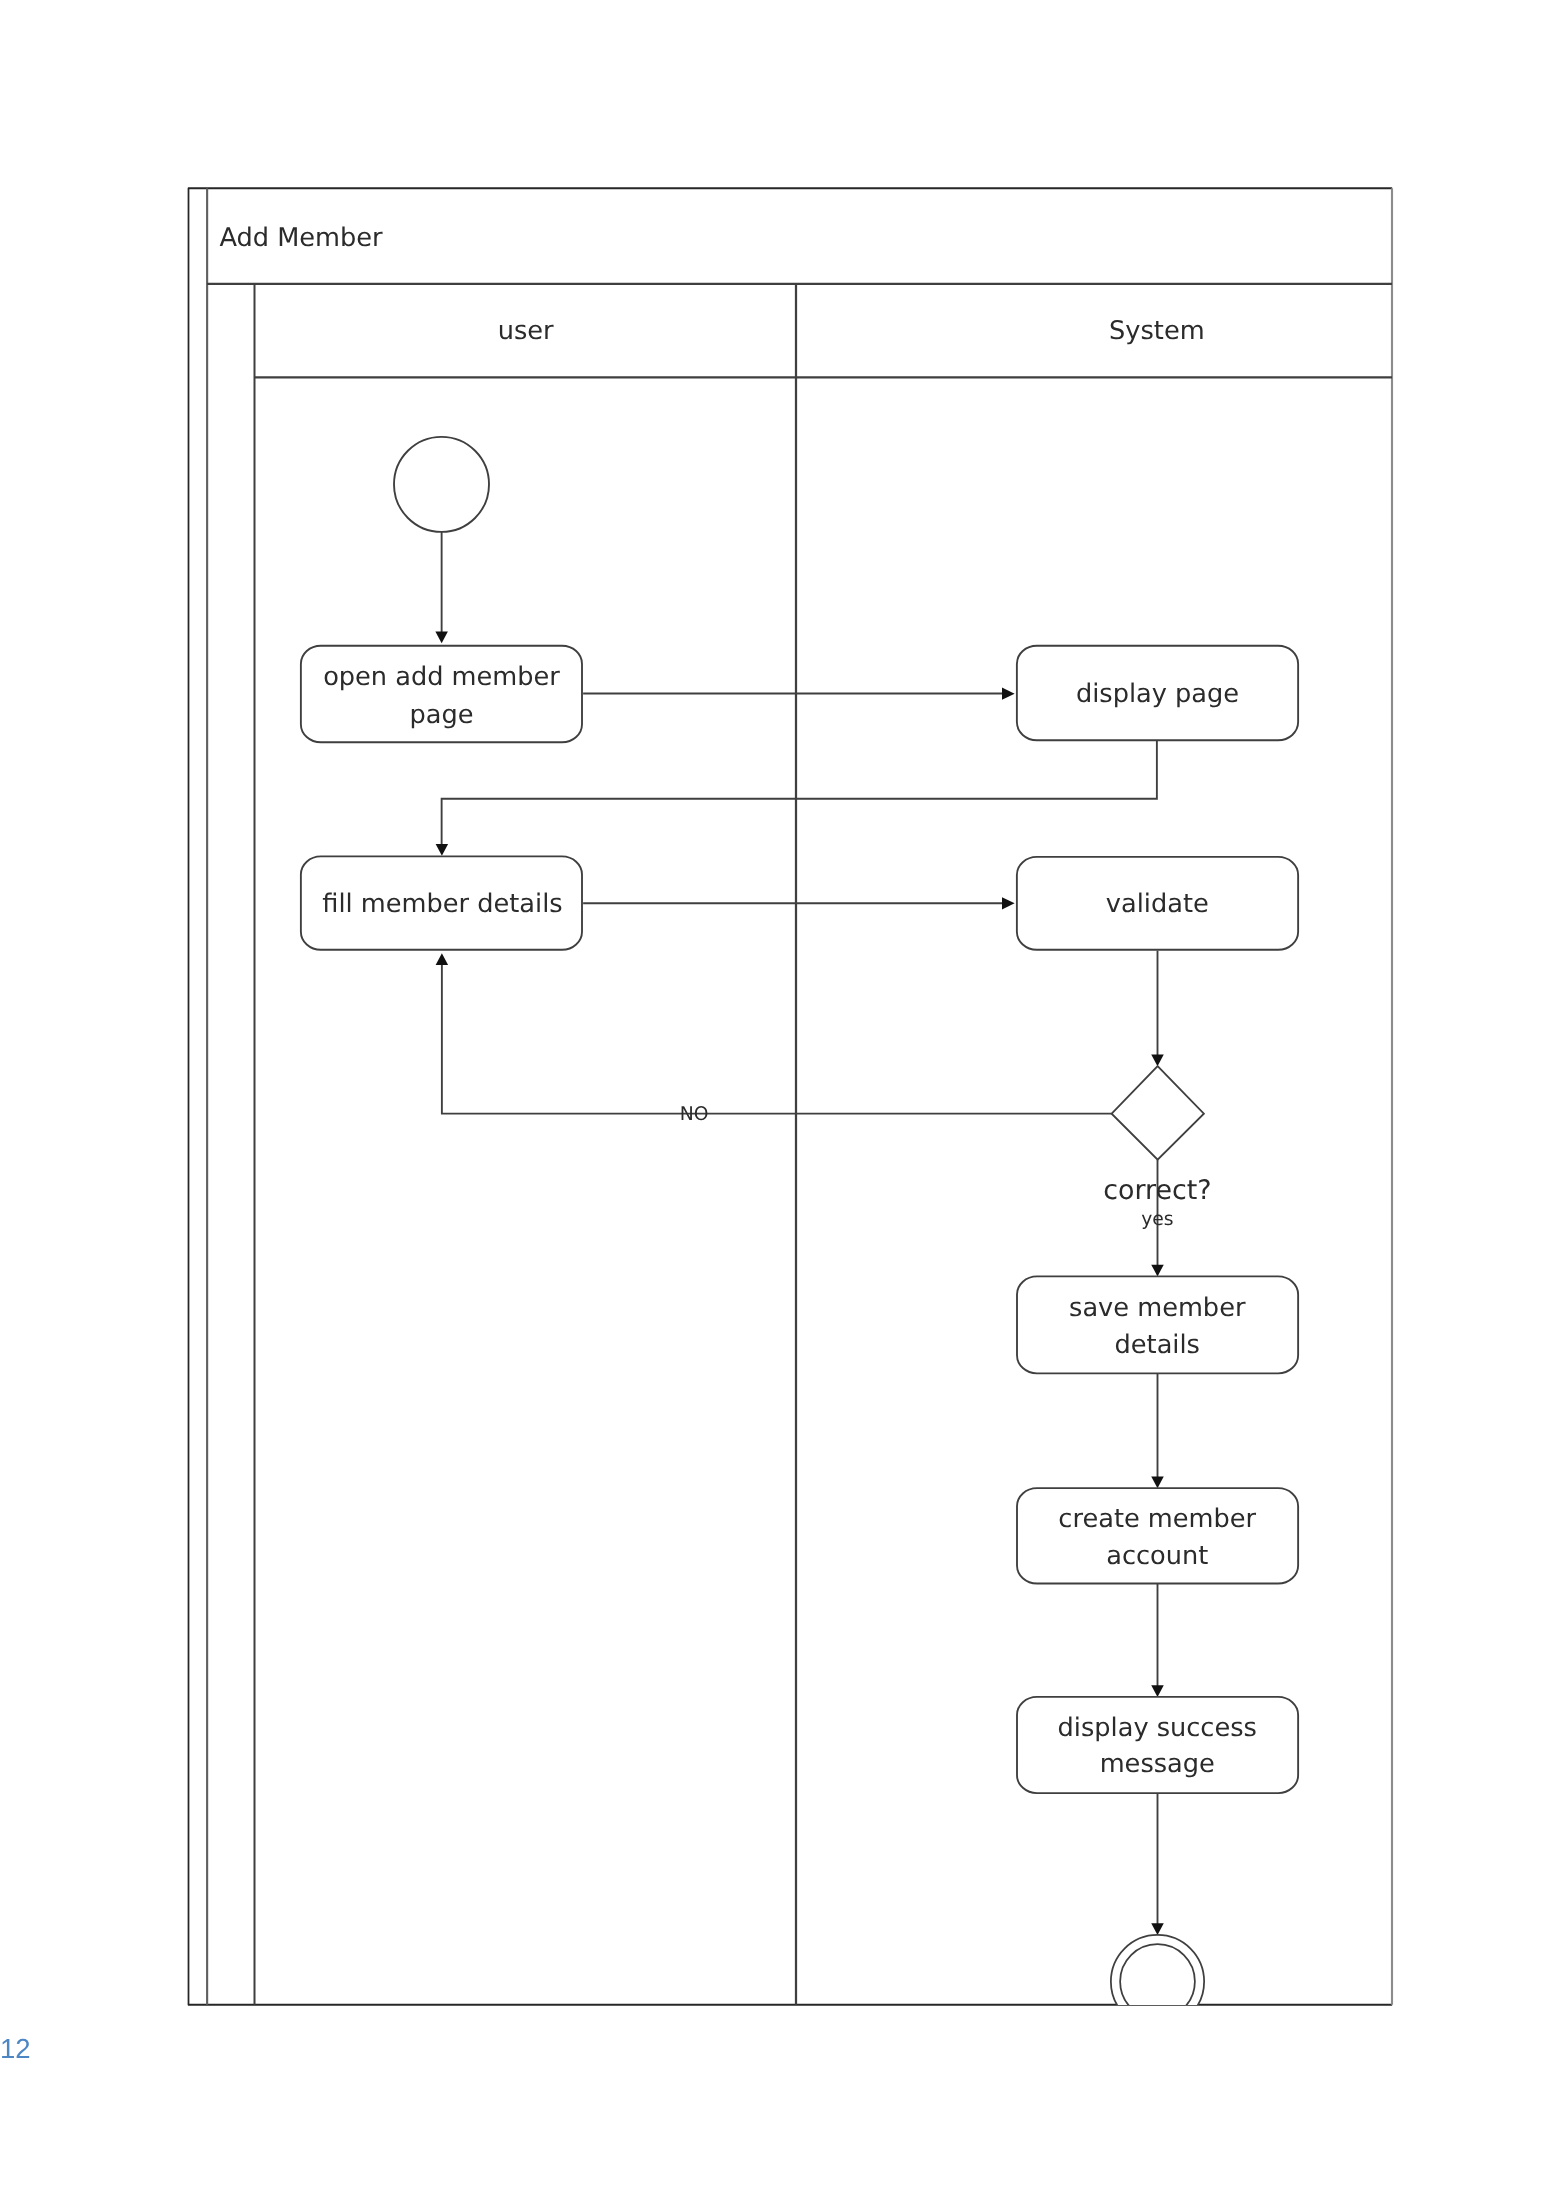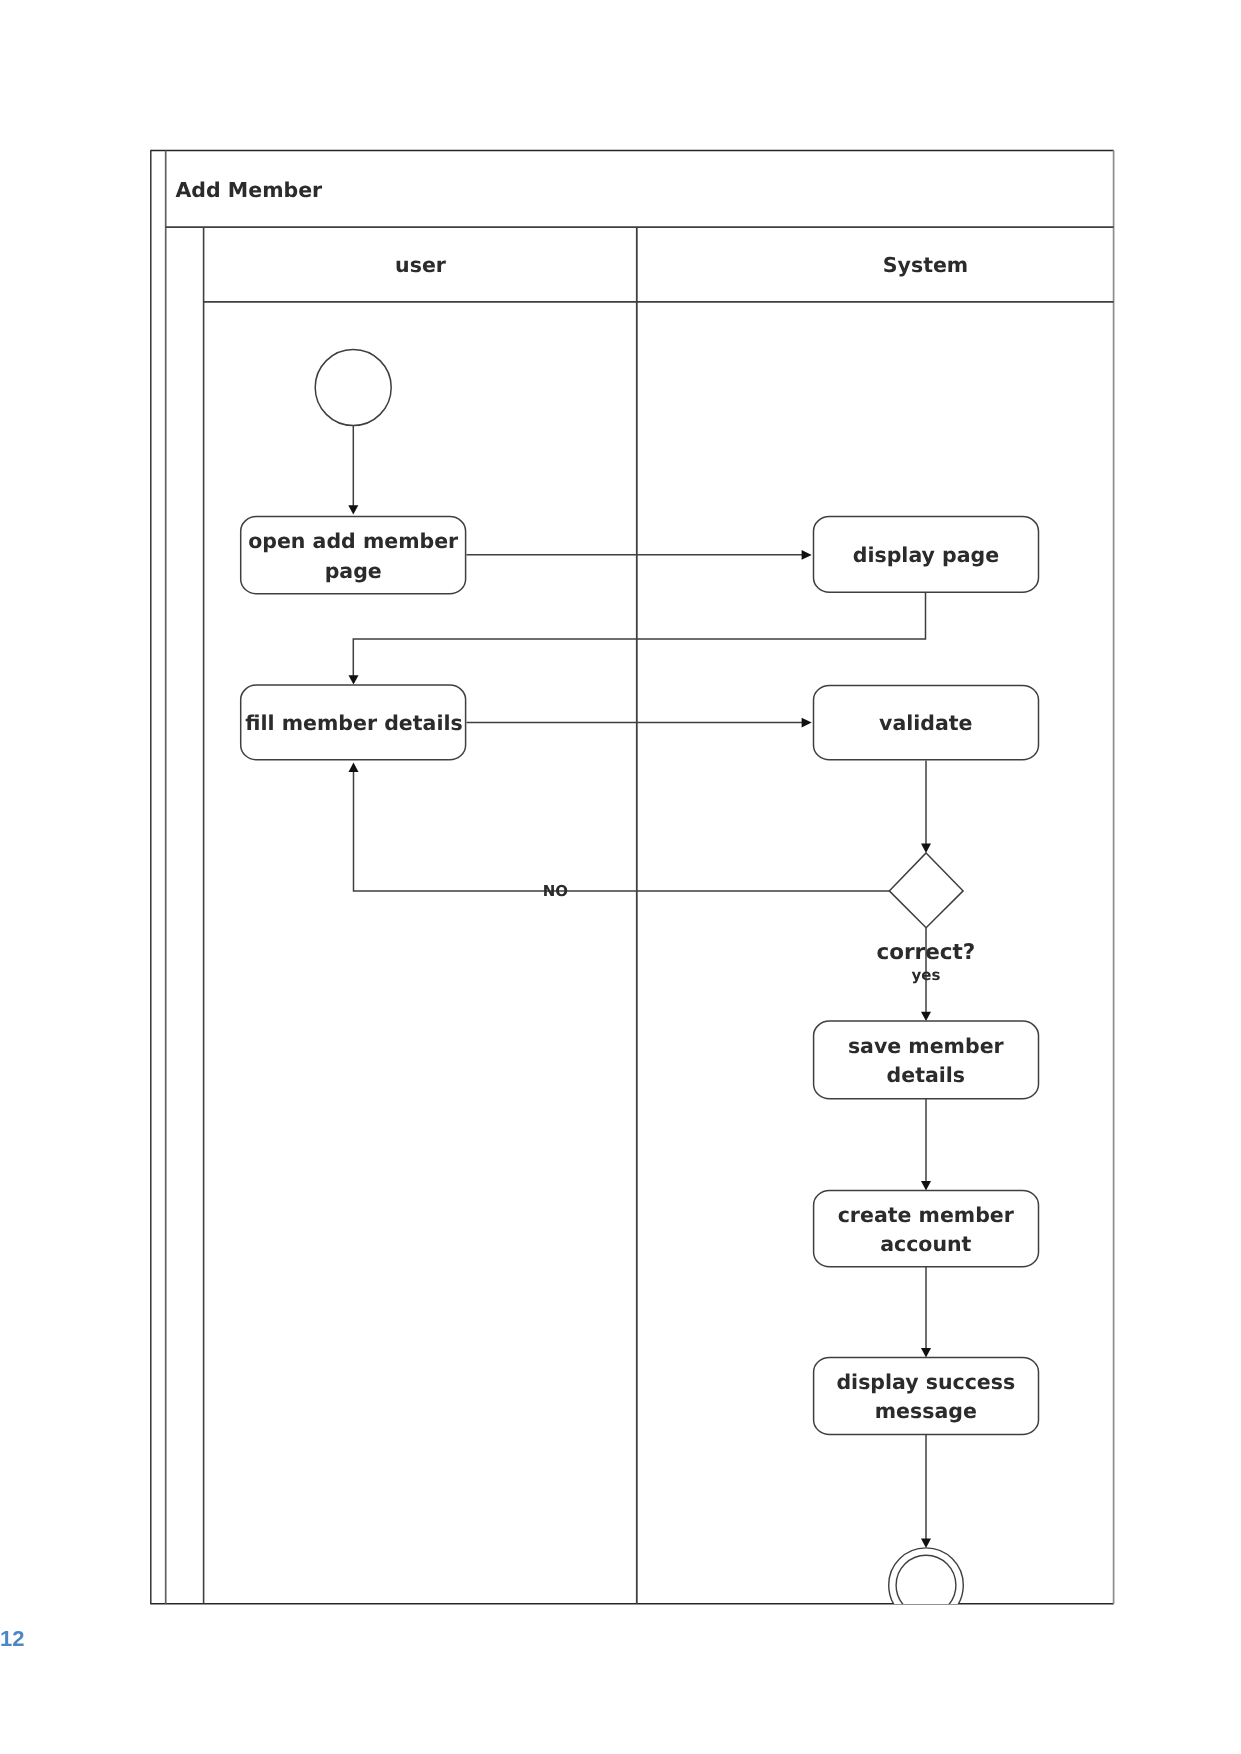--- a/index.html
+++ b/index.html
@@ -1,20 +1,20 @@
 <!DOCTYPE html>
 <html><head>
 <meta charset="utf-8">
 <title>Add Member</title>
 <style>
   html,body{margin:0;padding:0;background:#ffffff;}
   body{width:1241px;height:1754px;overflow:hidden;
        font-family:"Liberation Sans",sans-serif;}
   
-  #page{position:relative;width:1241px;height:1754px;background:#ffffff;will-change:transform;font-weight:bold;}
+  #page{position:relative;width:1241px;height:1754px;background:#ffffff;will-change:transform;}
   svg#diagram{position:absolute;left:0;top:0;}
   svg text{font-family:"DejaVu Sans",sans-serif;fill:#2b2b2b;text-rendering:geometricPrecision;}
   .t-title{font-size:20.5px;}
   .t-lane{font-size:20.5px;}
   .t-node{font-size:20.5px;}
   .t-dec{font-size:21.5px;}
   .t-small{font-size:15px;}
   .page-number{position:absolute;left:0;top:1628px;width:1241px;
     font-size:22px;line-height:22px;color:#4e86c4;font-family:"Liberation Sans",sans-serif;}
 </style>

